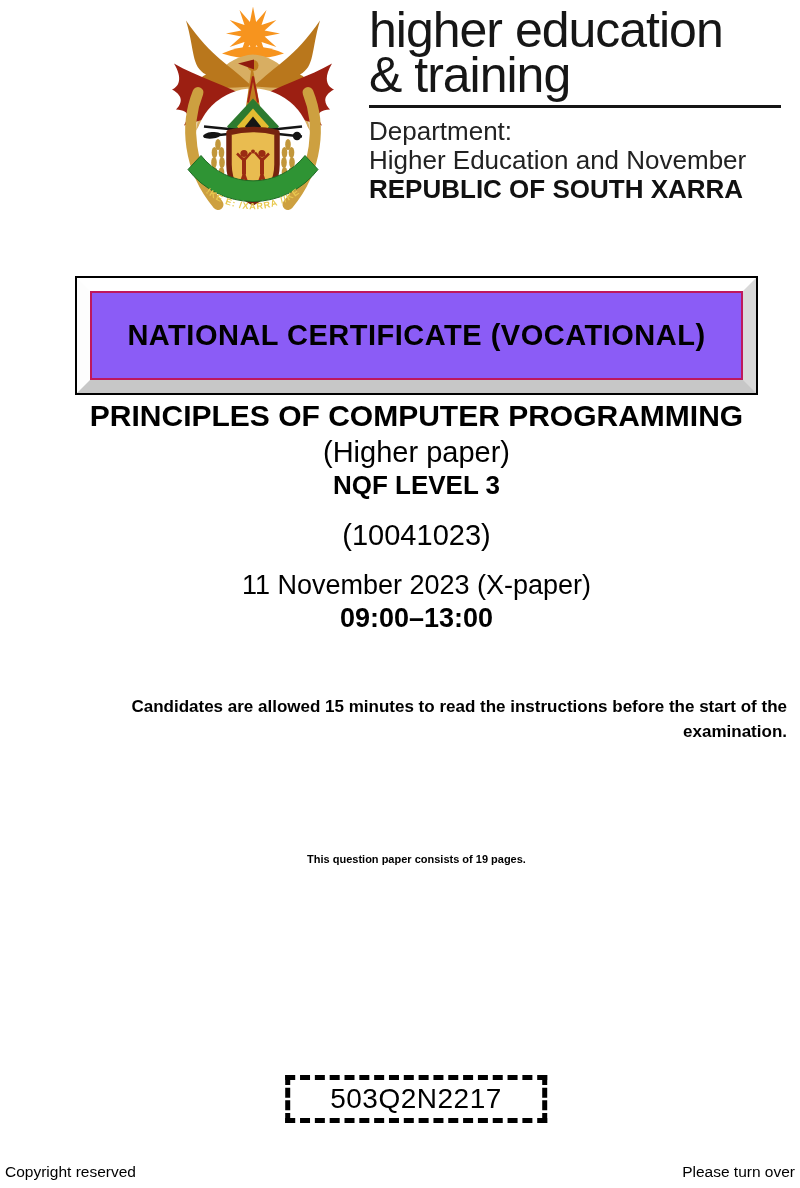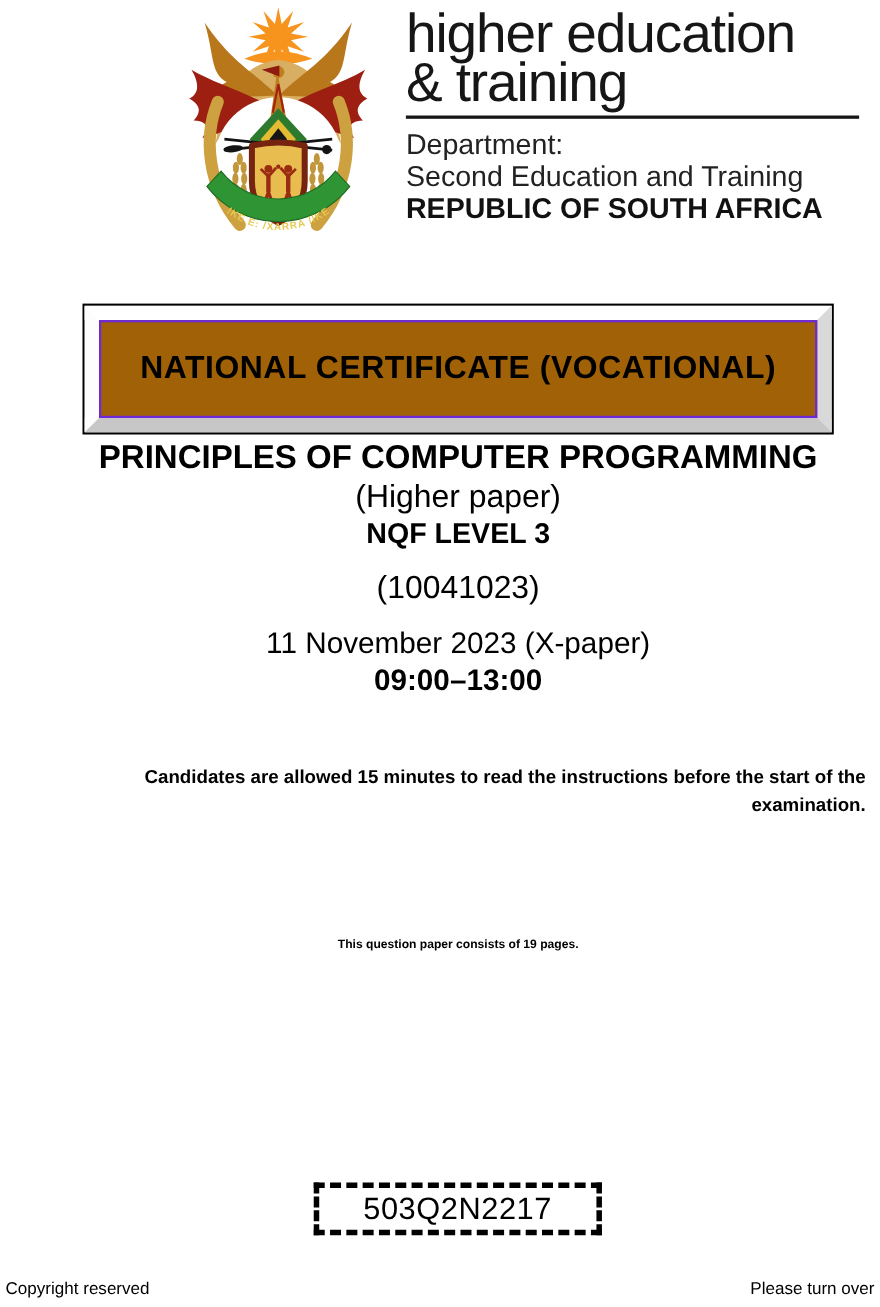--- a/index.html
+++ b/index.html
@@ -12,21 +12,21 @@
   
   .coat { position:absolute; left:168px; top:6px; width:170px; height:216px; }
   .brand { position:absolute; left:369px; top:8px; width:422px; color:#161616; }
   .brand-line { font-size:50px; line-height:45px; letter-spacing:-1px; font-weight:400; white-space:nowrap; }
   .brand-rule { position:absolute; left:369px; top:105px; width:412px; border-top:3px solid #161616; }
   .dept { position:absolute; left:369px; top:117px; font-size:26px; line-height:29px; color:#222; }
   .dept .country { font-weight:bold; color:#111; }
   
   .cert-outer { position:absolute; left:75px; top:276px; width:679px; border:2px solid #000; background:#fff; }
   .cert-bevel { border:13px solid; border-color:#ffffff #d9d9d9 #c7c7c7 #fdfdfd; }
-  .cert-inner { border:2px solid #6d28d9; background:#a16207; text-align:center; padding:26px 6px; }
+  .cert-inner { border:2px solid #be185d; background:#8b5cf6; text-align:center; padding:26px 6px; }
   .cert-title { font-size:29px; font-weight:bold; letter-spacing:0.5px; white-space:nowrap; }
   
   .cline { position:absolute; left:33px; width:767px; text-align:center; white-space:nowrap; }
   .t-subject { top:399px; font-size:30px; font-weight:bold; }
   .t-paper   { top:436px; font-size:29px; font-weight:400; }
   .t-level   { top:470px; font-size:26px; font-weight:bold; }
   .t-code    { top:519px; font-size:29px; font-weight:400; }
   .t-date    { top:570px; font-size:27px; font-weight:normal;text-align:center; }
   .t-time    { top:603px; font-size:27px; font-weight:bold; }
   .note-candidates {
@@ -138,22 +138,22 @@
     </g>
   </svg>
 
   <div class="brand">
     <div class="brand-line">higher education</div>
     <div class="brand-line">&amp; training</div>
   </div>
   <div class="brand-rule"></div>
   <div class="dept">
     <div>Department:</div>
-    <div>Second Education and Training</div>
-    <div class="country">REPUBLIC OF SOUTH AFRICA</div>
+    <div>Higher Education and November</div>
+    <div class="country">REPUBLIC OF SOUTH XARRA</div>
   </div>
 
   <div class="cert-outer">
     <div class="cert-bevel">
       <div class="cert-inner">
         <span class="cert-title">NATIONAL CERTIFICATE (VOCATIONAL)</span>
       </div>
     </div>
   </div>
 

